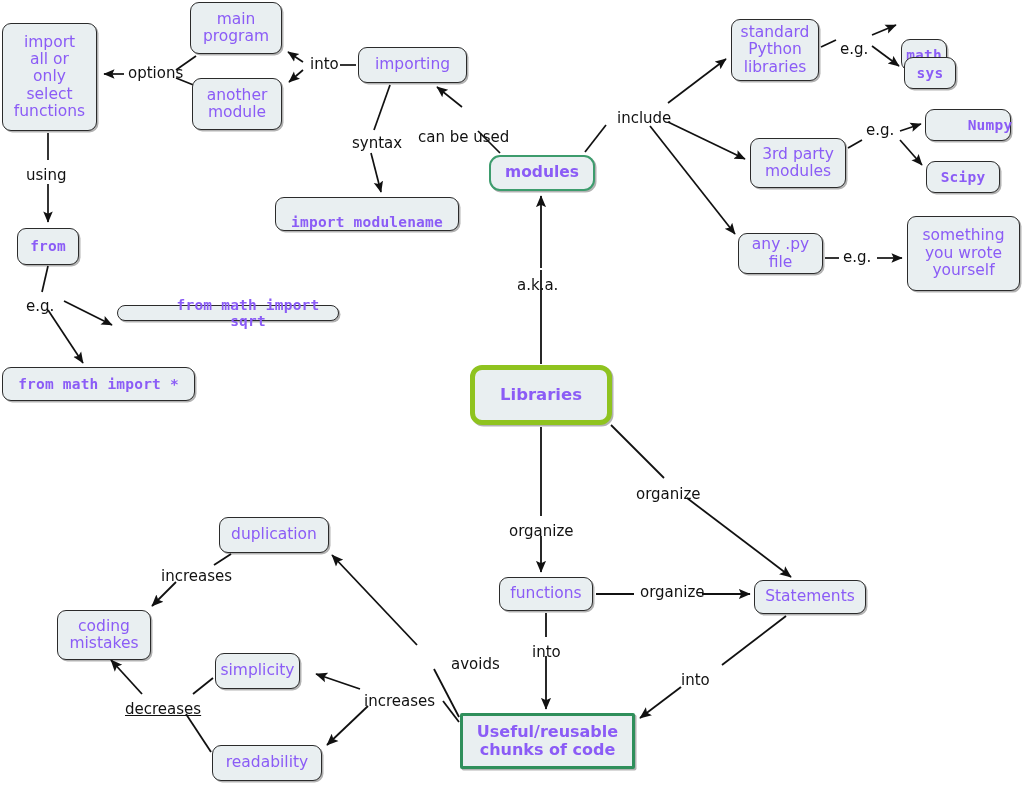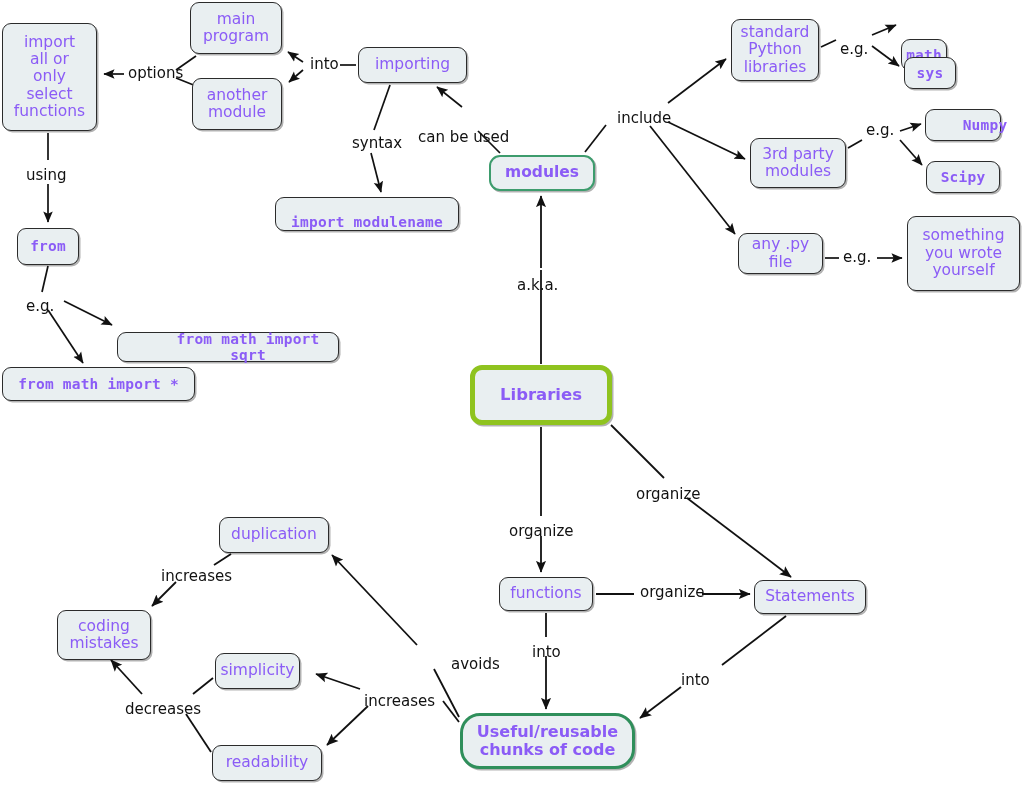--- a/index.html
+++ b/index.html
@@ -56,21 +56,21 @@
   }
   .node.emph-lime {
     border: 5px solid #8fc31f;
     font-weight: bold;
     border-radius: 12px;
     font-size: 16.5px;
   }
   .node.emph-green2 {
     border: 3.4px solid #2f8f5b;
     font-weight: bold;
-    border-radius: 20px;
+    border-radius: 2px;
     font-size: 16px;
   }
   .node .txt {
     display: block;
     padding: 0 4px;
     white-space: pre-line;
   }
   .edge-label {
     position: absolute;
     font-family: "DejaVu Sans", sans-serif;
@@ -176,21 +176,21 @@
       </div>
       <div class="node" style="left: 358px; top: 47px; width: 109px; height: 36px;">
         <span class="txt">importing</span>
       </div>
       <div class="node mono" style="left: 275px; top: 197px; width: 184px; height: 34px; align-items: flex-end;">
         <span class="txt">import modulename</span>
       </div>
       <div class="node mono" style="left: 17px; top: 228px; width: 62px; height: 37px;">
         <span class="txt">from</span>
       </div>
-      <div class="node mono" style="left: 117px; top: 332px; width: 222px; height: 30px; padding-left: 40px;">
+      <div class="node mono" style="left: 117px; top: 305px; width: 222px; height: 16px; padding-left: 40px;">
         <span class="txt">from math import sqrt</span>
       </div>
       <div class="node mono" style="left: 2px; top: 367px; width: 193px; height: 34px;">
         <span class="txt">from math import *</span>
       </div>
       <div class="node emph-green" style="left: 489px; top: 155px; width: 106px; height: 36px;">
         <span class="txt">modules</span>
       </div>
       <div class="node" style="left: 731px; top: 19px; width: 88px; height: 62px;">
         <span class="txt">standard
@@ -200,21 +200,21 @@
       <div class="node mono" style="left: 901px; top: 7px; width: 46px; height: 32px; margin-top: 32px;">
         <span class="txt">math</span>
       </div>
       <div class="node mono" style="left: 904px; top: 57px; width: 52px; height: 32px;">
         <span class="txt">sys</span>
       </div>
       <div class="node" style="left: 750px; top: 138px; width: 96px; height: 50px;">
         <span class="txt">3rd party
 modules</span>
       </div>
-      <div class="node mono" style="left: 925px; top: 109px; width: 76px; height: 32px; padding-left: 44px;">
+      <div class="node mono" style="left: 925px; top: 109px; width: 86px; height: 32px; padding-left: 44px;">
         <span class="txt">Numpy</span>
       </div>
       <div class="node mono" style="left: 926px; top: 161px; width: 74px; height: 32px;">
         <span class="txt">Scipy</span>
       </div>
       <div class="node" style="left: 738px; top: 233px; width: 85px; height: 41px;">
         <span class="txt">any .py
 file</span>
       </div>
       <div class="node" style="left: 907px; top: 216px; width: 113px; height: 75px;">
@@ -261,18 +261,18 @@
       <div class="edge-label" style="left: 843px; top: 250px;">e.g.</div>
       <div class="edge-label" style="left: 26px; top: 168px;">using</div>
       <div class="edge-label" style="left: 26px; top: 299px;">e.g.</div>
       <div class="edge-label" style="left: 517px; top: 278px;">a.k.a.</div>
       <div class="edge-label" style="left: 509px; top: 524px;">organize</div>
       <div class="edge-label" style="left: 636px; top: 487px;">organize</div>
       <div class="edge-label" style="left: 640px; top: 585px;">organize</div>
       <div class="edge-label" style="left: 532px; top: 645px;">into</div>
       <div class="edge-label" style="left: 681px; top: 673px;">into</div>
       <div class="edge-label" style="left: 161px; top: 569px;">increases</div>
-      <div class="edge-label" style="left: 125px; top: 702px;">decreases</div>
+      <div class="edge-label" style="left: 125px; top: 702px; text-decoration: underline;">decreases</div>
       <div class="edge-label" style="left: 364px; top: 694px;">increases</div>
       <div class="edge-label" style="left: 427px; top: 657px; margin-left: 24px;">avoids</div>
     </div>
 
 </div>
 
 </body></html>

